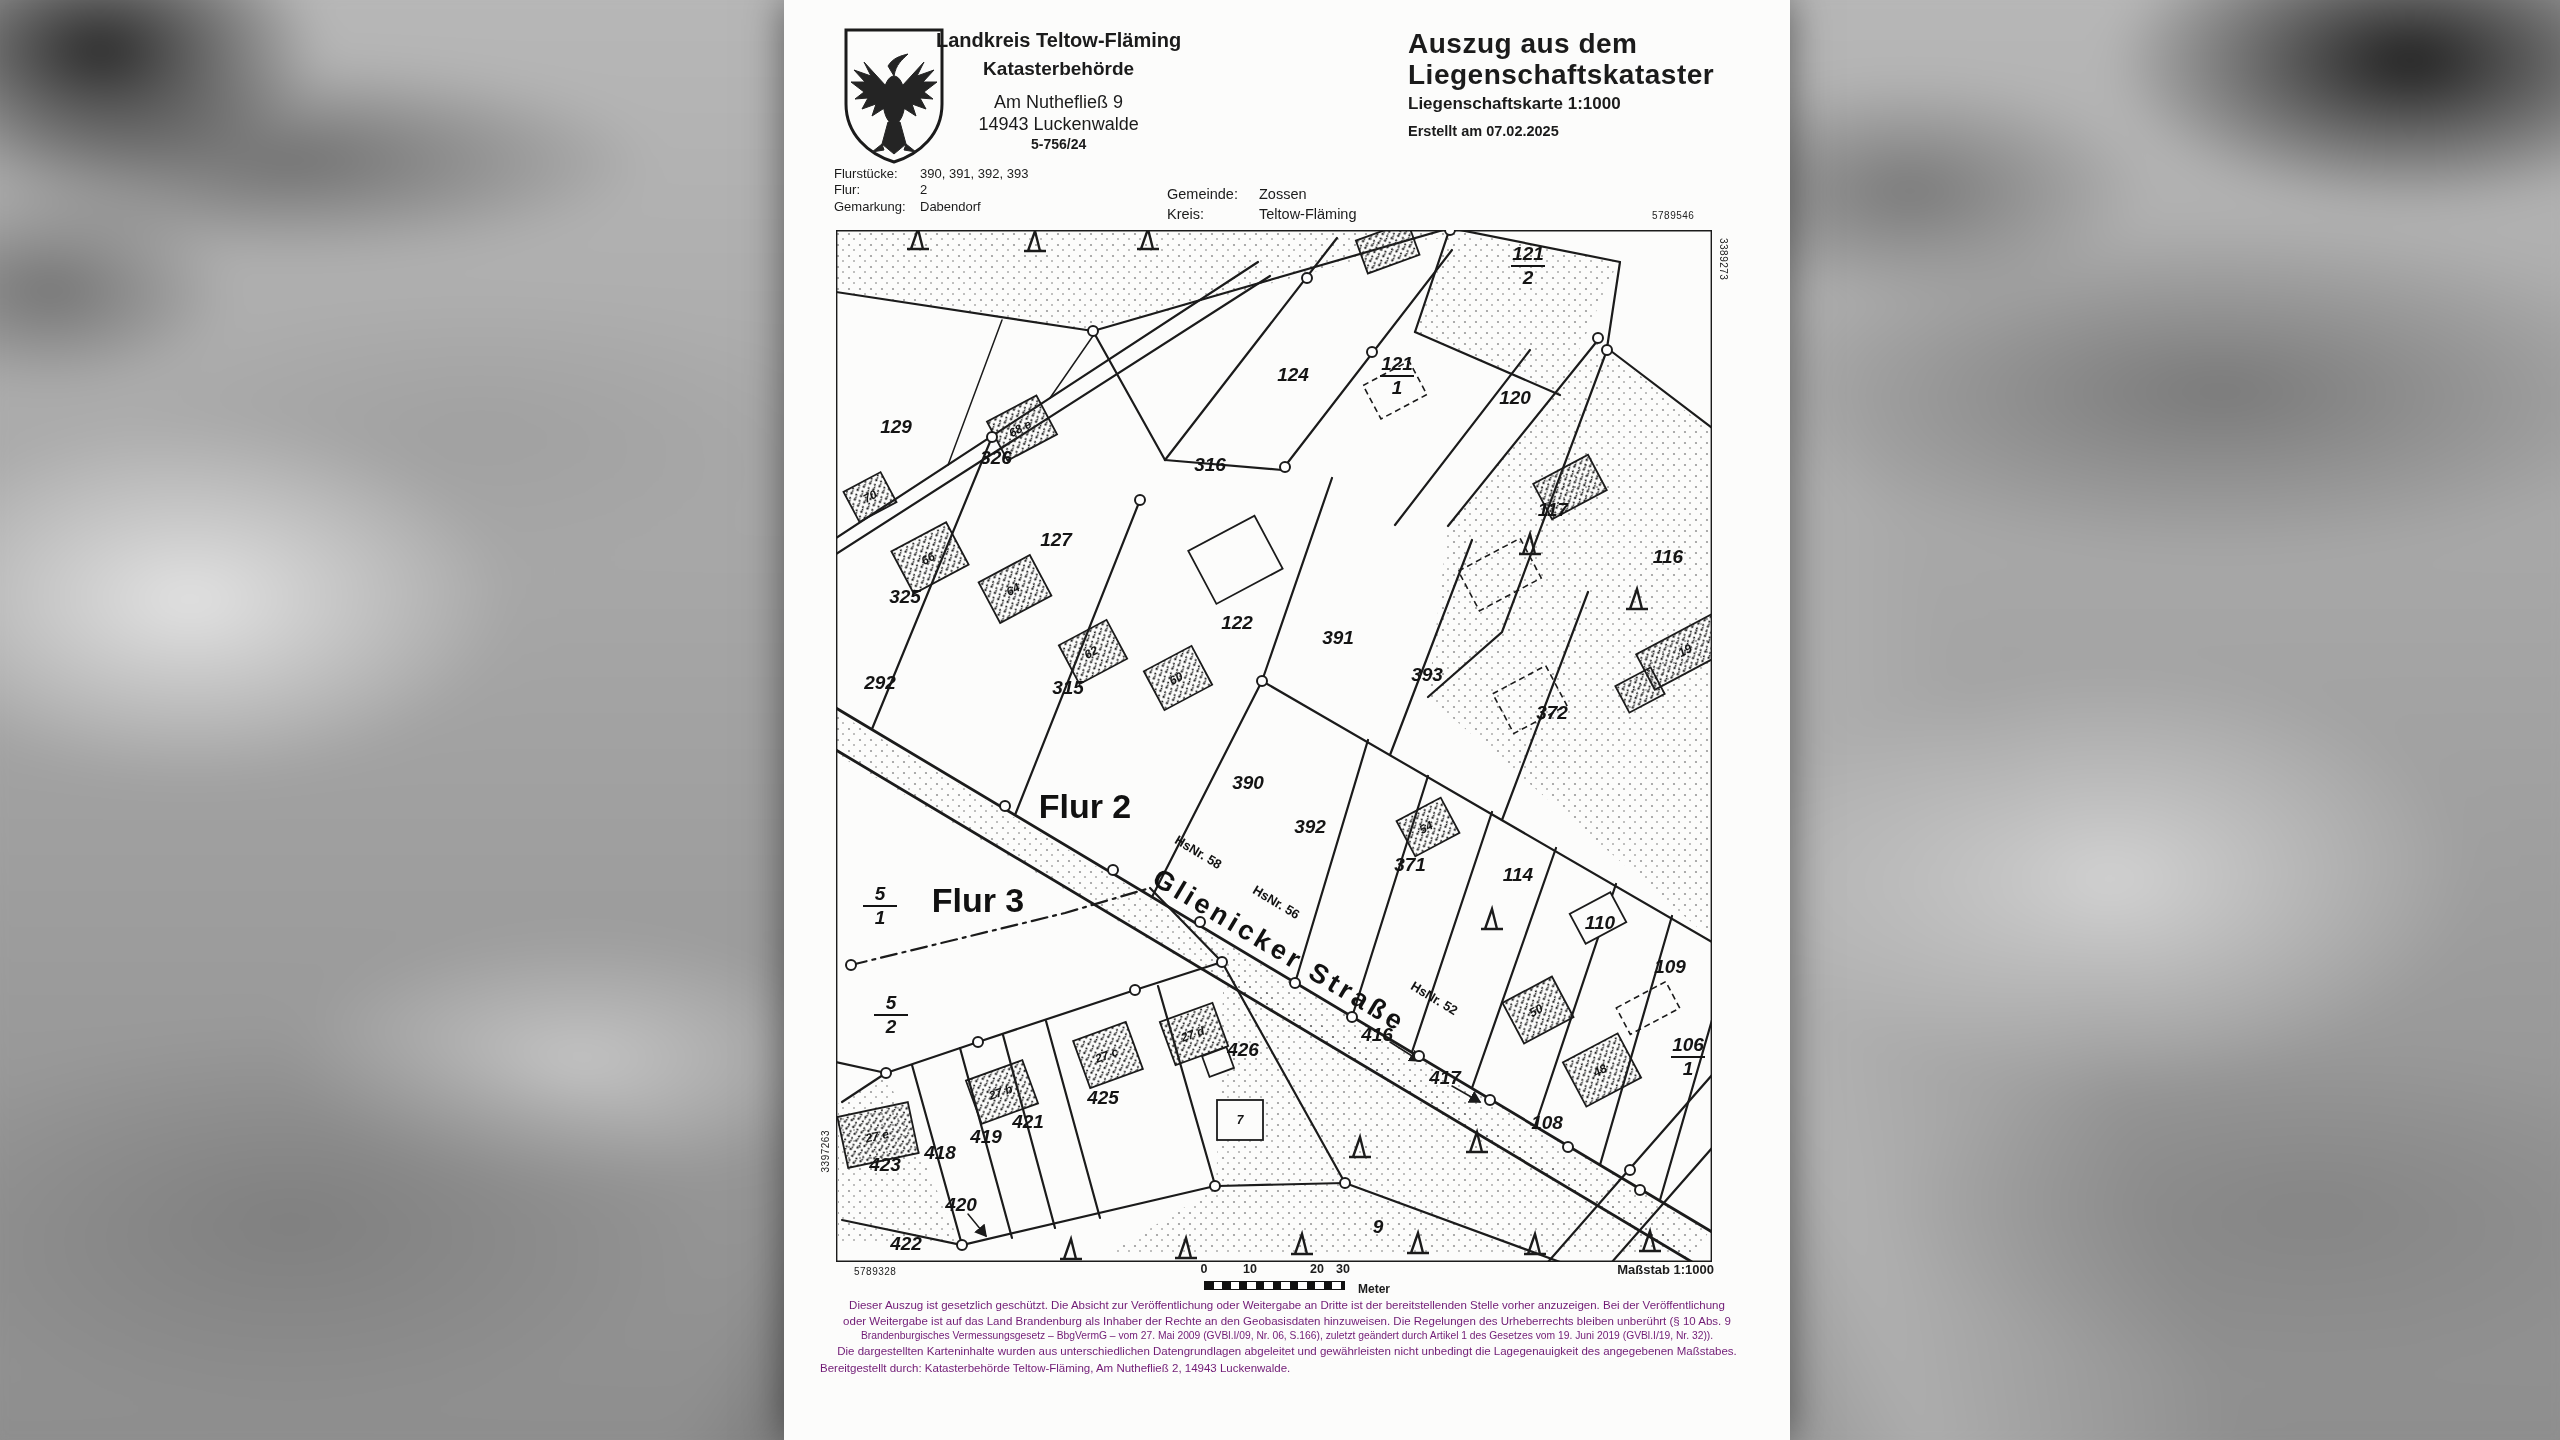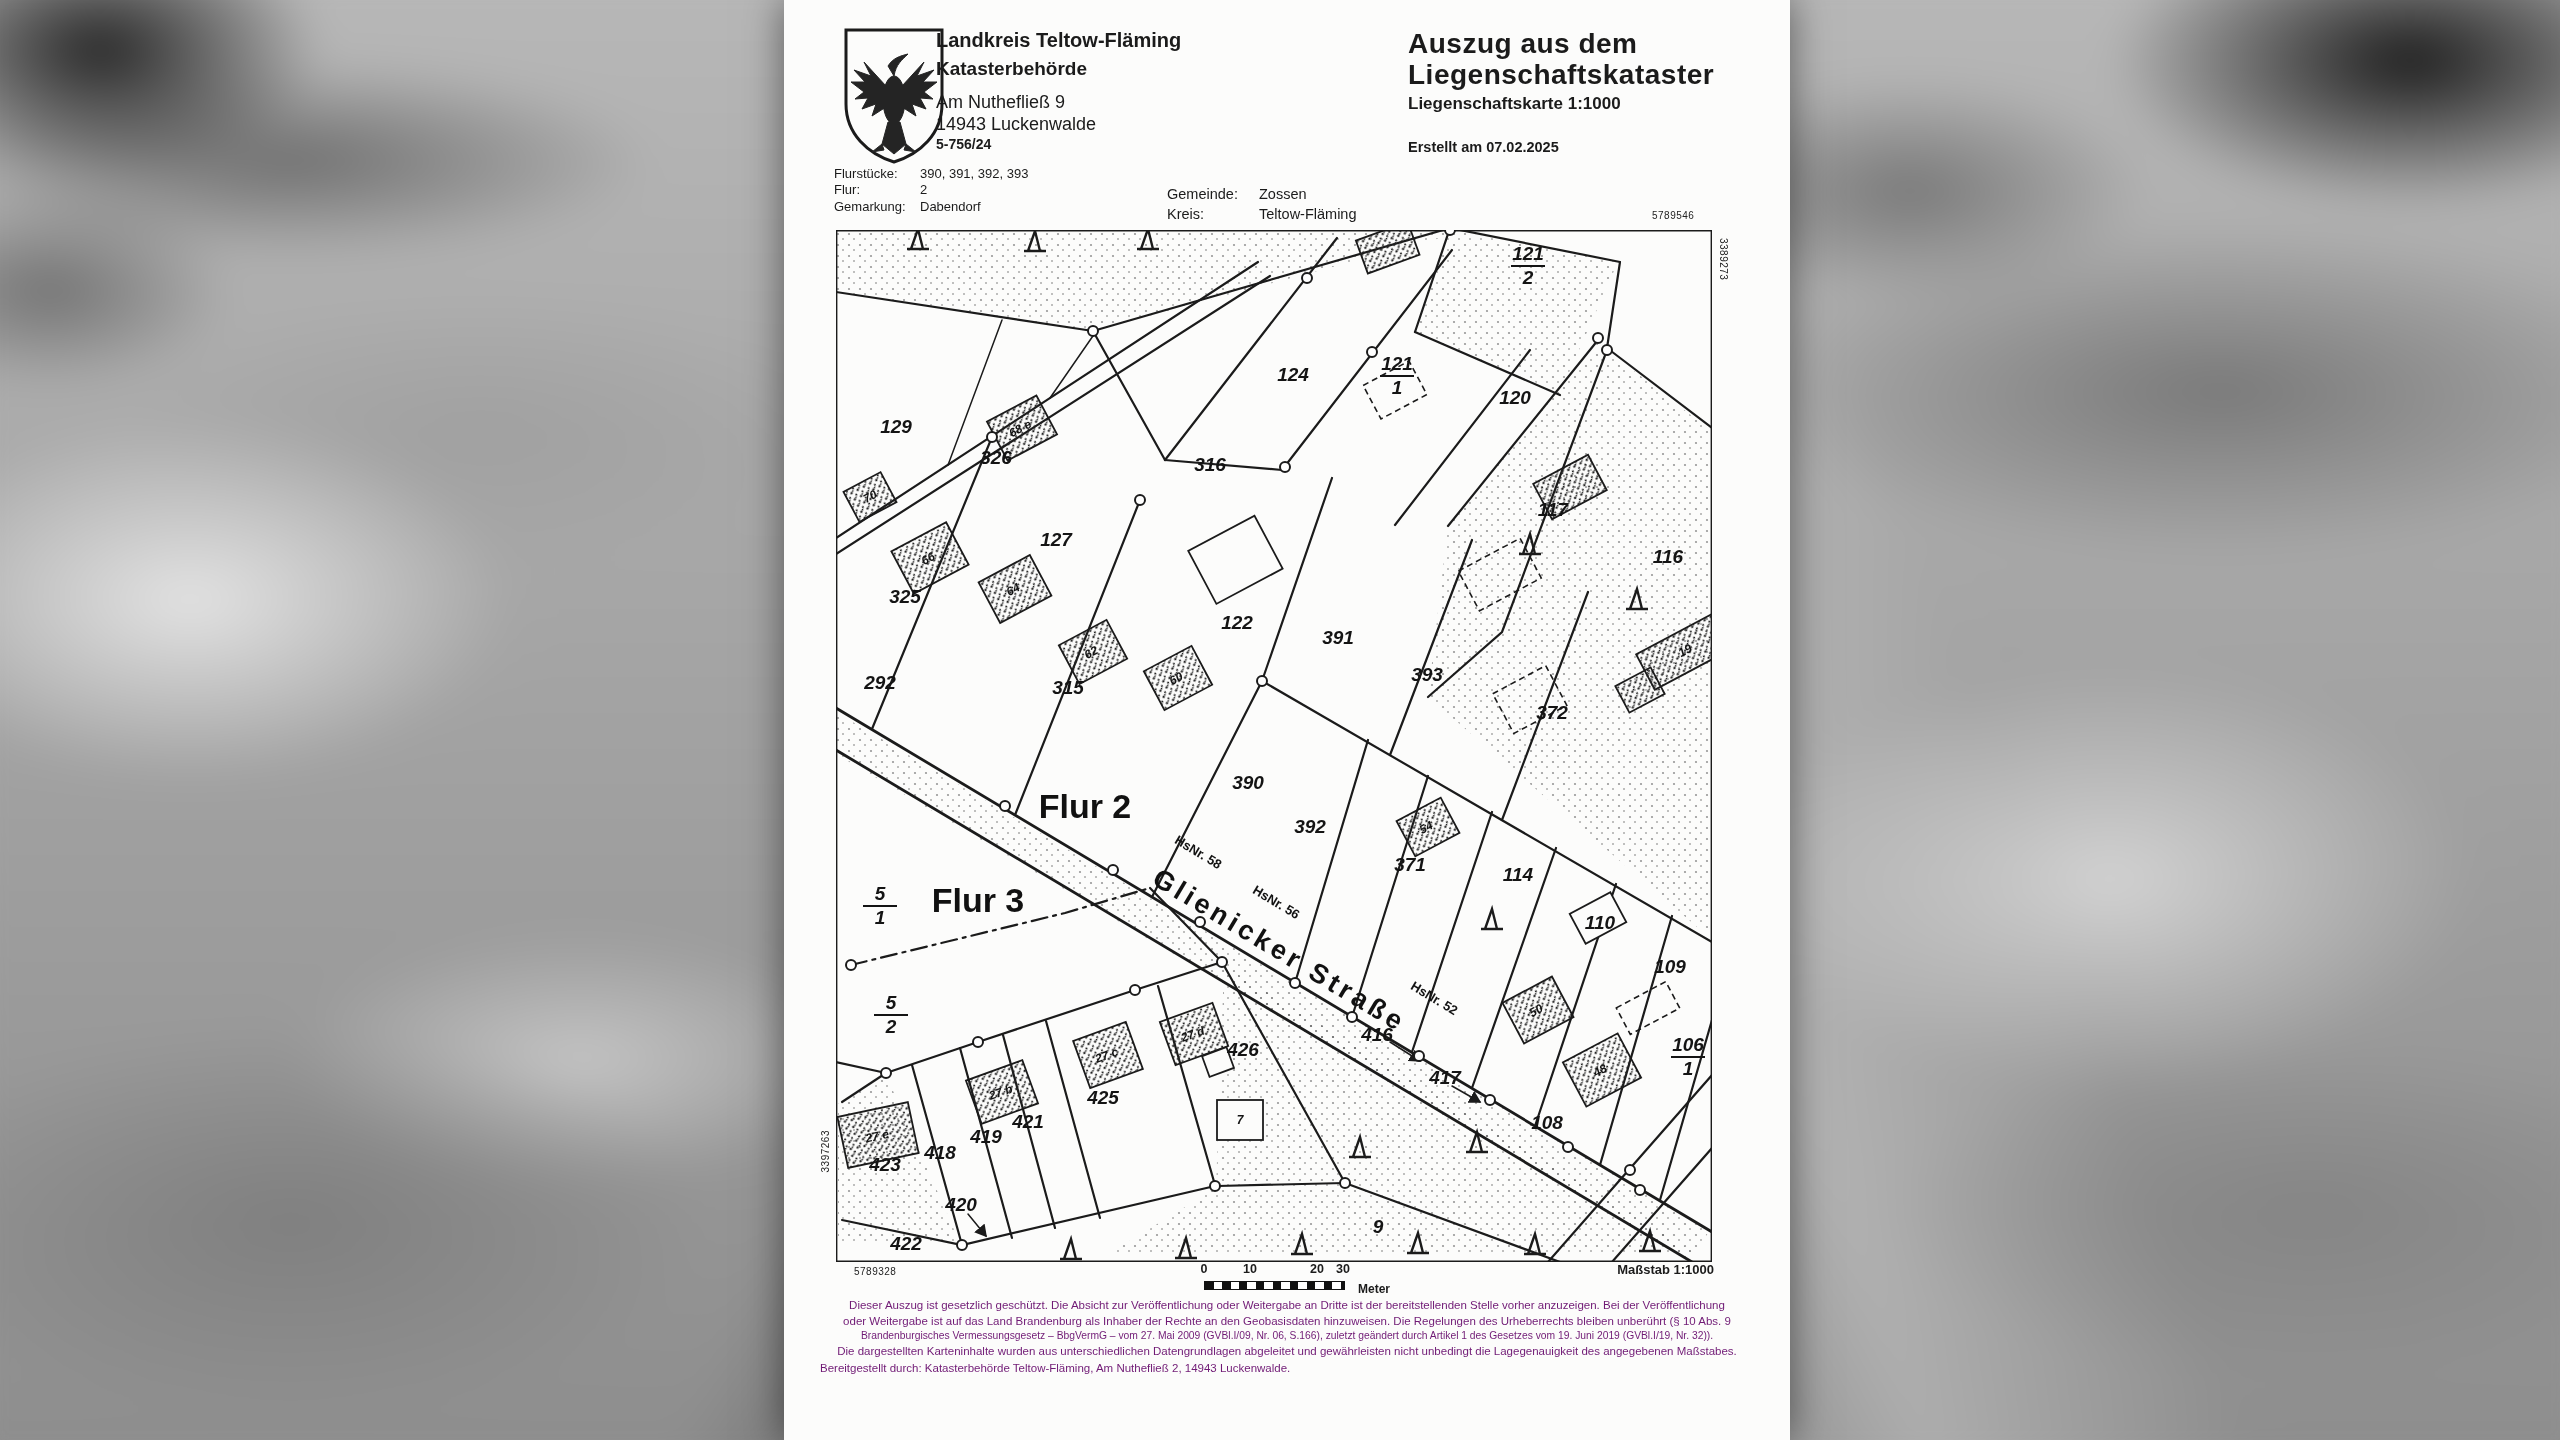--- a/index.html
+++ b/index.html
@@ -28,31 +28,31 @@
       linear-gradient(70deg, transparent 55%, rgba(230,230,230,.35) 62%, transparent 72%),
       linear-gradient(#b8b8b8,#8d8d8d);
     filter: blur(20px);
   }
   
   .page{
     position:absolute;left:784px;top:0;width:1006px;height:1440px;
     background:#fcfcfb;color:#1b1b1b;
     box-shadow:0 0 38px rgba(0,0,0,.5);
   }
-  .hdr-text{position:absolute;left:152px;top:30px;line-height:1;}
+  .hdr-text{position:absolute;left:152px;top:30px;line-height:1;text-align:center;}
   .hdr-l1{font-size:20px;font-weight:bold;}
   .hdr-l2{font-size:19px;font-weight:bold;margin-top:9px;}
   .hdr-l3{font-size:18px;margin-top:15px;}
   .hdr-l4{font-size:18px;margin-top:4px;}
   .hdr-ref{font-size:14px;font-weight:bold;margin-top:4px;}
   .coa{position:absolute;left:54px;top:24px;}
   .titleblock{position:absolute;left:624px;top:28px;line-height:1.12;}
   .title-big{font-size:28px;font-weight:bold;letter-spacing:.5px;}
   .title-sub{font-size:17px;font-weight:bold;margin-top:3px;}
-  .title-created{font-size:14.5px;font-weight:bold;margin-top:26px;}
+  .title-created{font-size:14.5px;font-weight:bold;margin-top:10px;}
   .infoblock{position:absolute;left:50px;top:166px;font-size:13px;line-height:1.25;}
   .infoblock .lbl{display:inline-block;width:86px;}
   .infoblock2{position:absolute;left:383px;top:184px;font-size:14.5px;line-height:1.4;}
   .infoblock2 .lbl{display:inline-block;width:92px;}
   .map-svg{position:absolute;left:52px;top:230px;}
   
   .ln{stroke:#1b1b1b;stroke-width:2.2;fill:none;stroke-linecap:round;}
   .thick{stroke-width:2.8;}
   .thin{stroke-width:1.5;}
   .dashdot{stroke-dasharray:16 6 3 6;}

